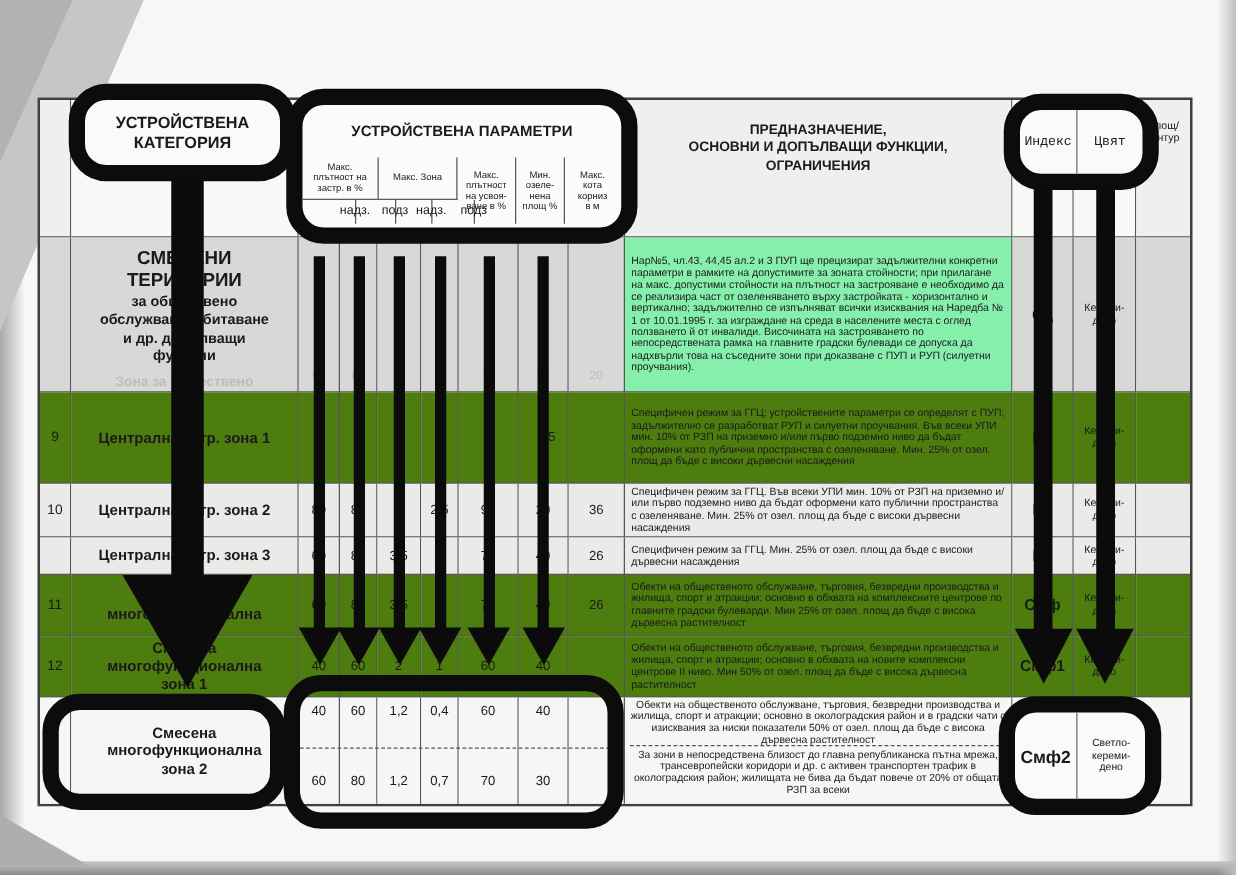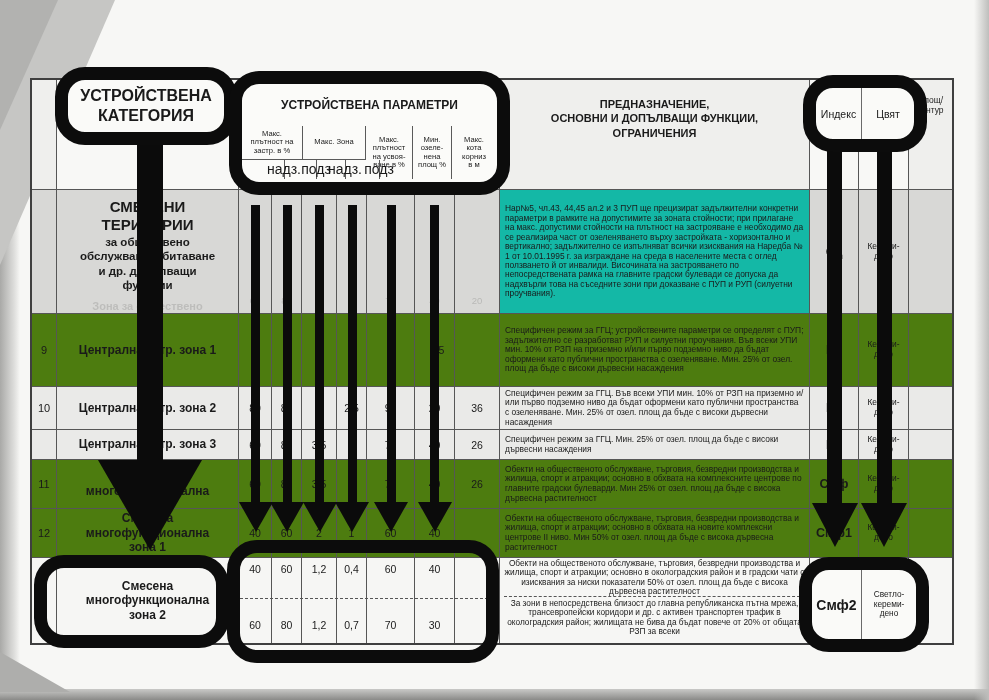--- a/index.html
+++ b/index.html
@@ -22,21 +22,21 @@
   
   .tbl{position:absolute;left:30px;top:78px;width:924px;height:567px;
        border:2px solid #3f3f3f;box-sizing:border-box;background:#f4f4f2;
        display:grid;
        grid-template-columns:25px 182px 33px 30px 35px 30px 48px 40px 45px 310px 49px 50px 43px;
        grid-template-rows:110px 124px 73px 43px 30px 49px 49px 85px;}
   .tcell{border-right:1px solid #565656;border-bottom:1px solid #565656;box-sizing:border-box;
          display:flex;align-items:center;justify-content:center;overflow:hidden;position:relative;}
   .lc{border-right:none;} .nb{border-bottom:none;}
   .bg-h{background:#efefed}.bg-w{background:#f8f8f6}.bg-b{background:#d8d8d6}
-  .bg-b2{background:#14b8a6}.bg-1{background:#4d7c0f}.bg-2{background:#eaeae8}.bg-3{background:#f6f6f4}
+  .bg-b2{background:#86efac}.bg-1{background:#4d7c0f}.bg-2{background:#eaeae8}.bg-3{background:#f6f6f4}
 
   .pre{white-space:pre-line;text-align:center;}
   .purpose{font-weight:bold;font-size:11px;line-height:1.3;align-items:flex-start;padding-top:17px;}
   .area-h{font-size:8.5px;line-height:1.15;align-items:flex-start;padding-top:16px;}
   .num{font-size:11px;}
   .catname{font-weight:bold;font-size:12px;line-height:1.22;}
   .bigcat{flex-direction:column;justify-content:flex-start;padding-top:8px;}
   .bigcat .t1{font-weight:bold;font-size:15px;line-height:1.2;}
   .bigcat .t2{font-weight:bold;font-size:11.5px;line-height:1.25;margin-top:1px;}
   .ghostname{font-weight:bold;font-size:11px;line-height:1.25;color:#a8a8a6;opacity:.55;margin-top:7px;}
@@ -58,33 +58,33 @@
 
   
   .shaft{position:absolute;background:#0b0b0b;z-index:5;}
   .head{position:absolute;width:0;height:0;border-style:solid;
         border-color:#0b0b0b transparent transparent transparent;z-index:5;}
 
   
   .abox{position:absolute;border:13px solid #0c0c0c;border-radius:30px;box-sizing:border-box;z-index:6;}
   .abox.fill{background:#fafaf8;}
   .cat-box{left:55px;top:67px;width:182px;height:78px;display:flex;align-items:center;justify-content:center;
-           font-weight:bold;font-size:16px;line-height:1.25;}
+           font-weight:bold;font-size:13px;line-height:1.25;}
   .param-box{left:229px;top:71px;width:281px;height:124px;background:#fbfbf9;
              display:flex;flex-direction:column;}
   .param-title{height:42px;display:flex;align-items:center;justify-content:center;
                font-weight:bold;font-size:12px;}
   .subgrid{display:grid;grid-template-columns:32px 29px 34px 29px 47px 39px 44px;
            grid-template-rows:34px 19px;}
   .sh{border-right:1px solid #5a5a5a;box-sizing:border-box;display:flex;align-items:center;
       justify-content:center;font-size:7.6px;line-height:1.08;text-align:center;}
   .sh.bb{border-bottom:1px solid #5a5a5a;}
-  .sh.lp{font-size:14px;margin-left:42px;}
+  .sh.lp{font-size:10px;margin-left:42px;}
   .sh.le{border-right:none;}
-  .ring{left:803px;top:75px;width:124px;height:77px;display:flex;}
+  .ring{left:803px;top:75px;width:124px;height:77px;display:flex;font-family:Liberation Mono, monospace;}
   .ring .half{display:flex;align-items:center;justify-content:center;font-size:10.5px;}
   .ring .h1{width:45px;border-right:1px solid #6a6a6a;}
   .ring .h2{flex:1;}
   .blbox{left:34px;top:555px;width:195px;height:93px;}
   .valbox{left:227px;top:540px;width:272px;height:123px;}
   .smf2box{left:799px;top:557px;width:130px;height:95px;display:flex;}
   .smf2box .h1{width:49px;border-right:1px solid #6a6a6a;display:flex;align-items:center;
                justify-content:center;font-weight:bold;font-size:14px;}
   .smf2box .h2{flex:1;display:flex;align-items:center;justify-content:center;
                font-size:8.3px;line-height:1.2;}

